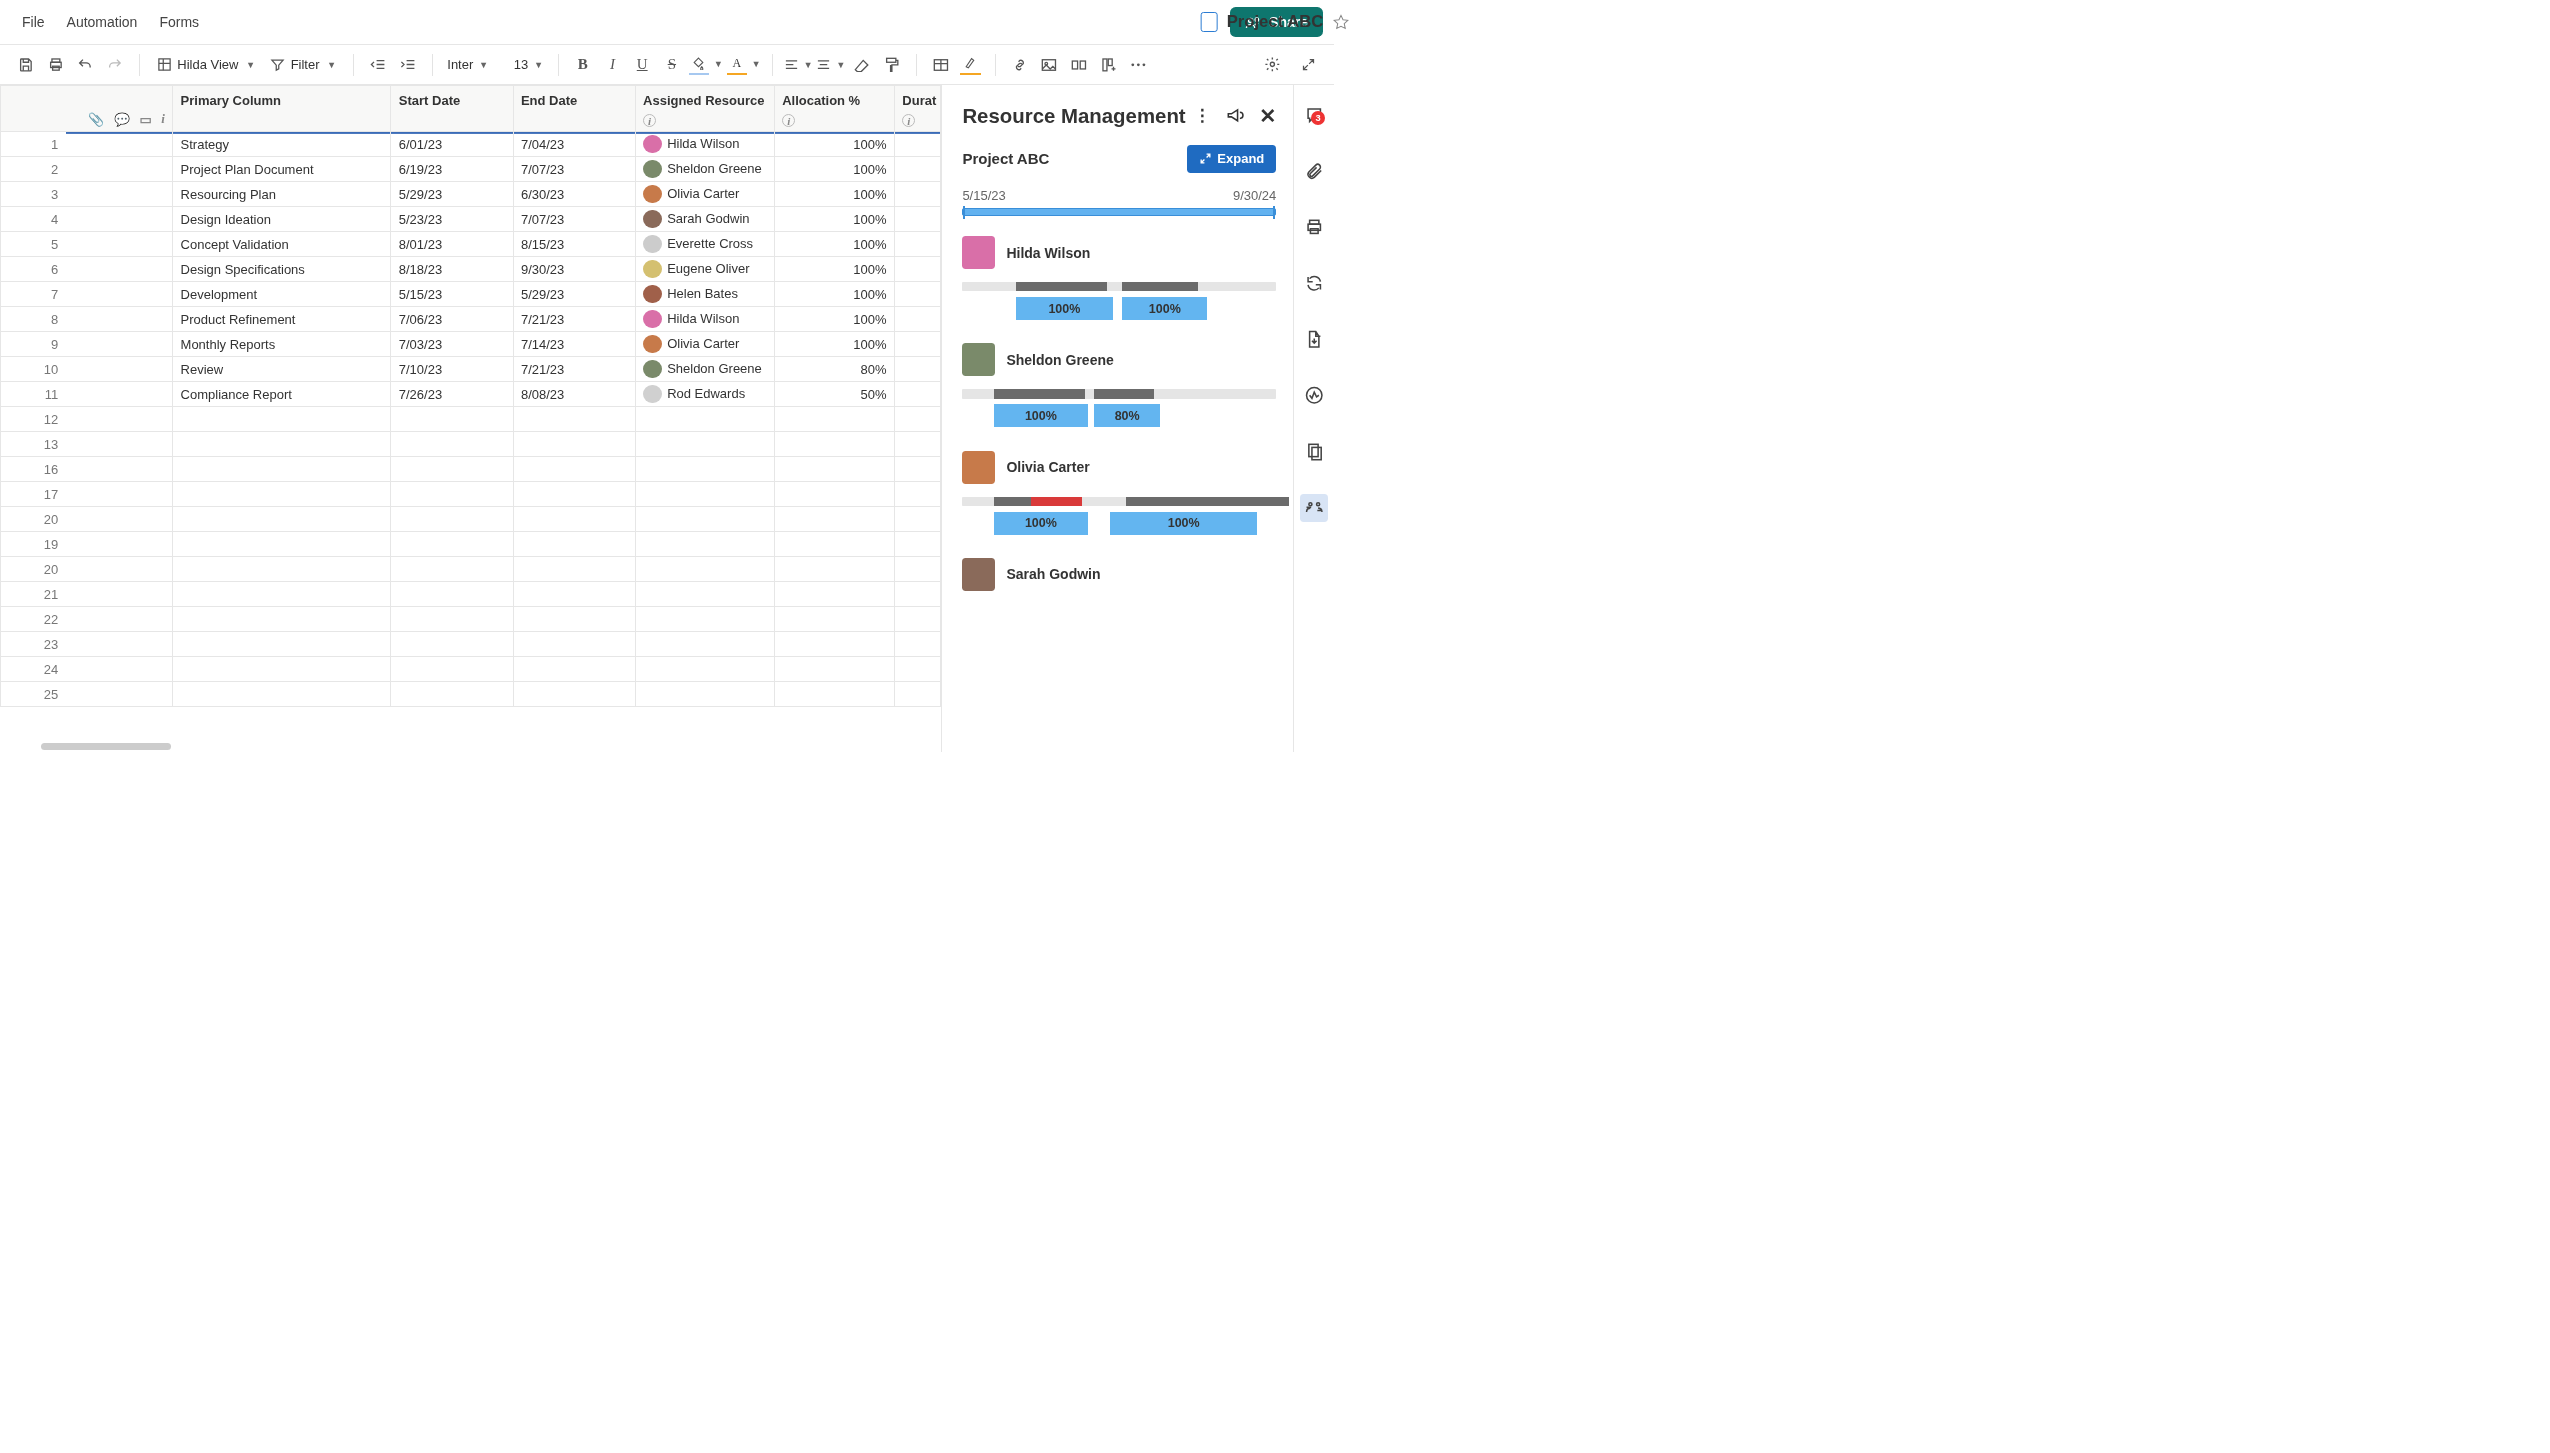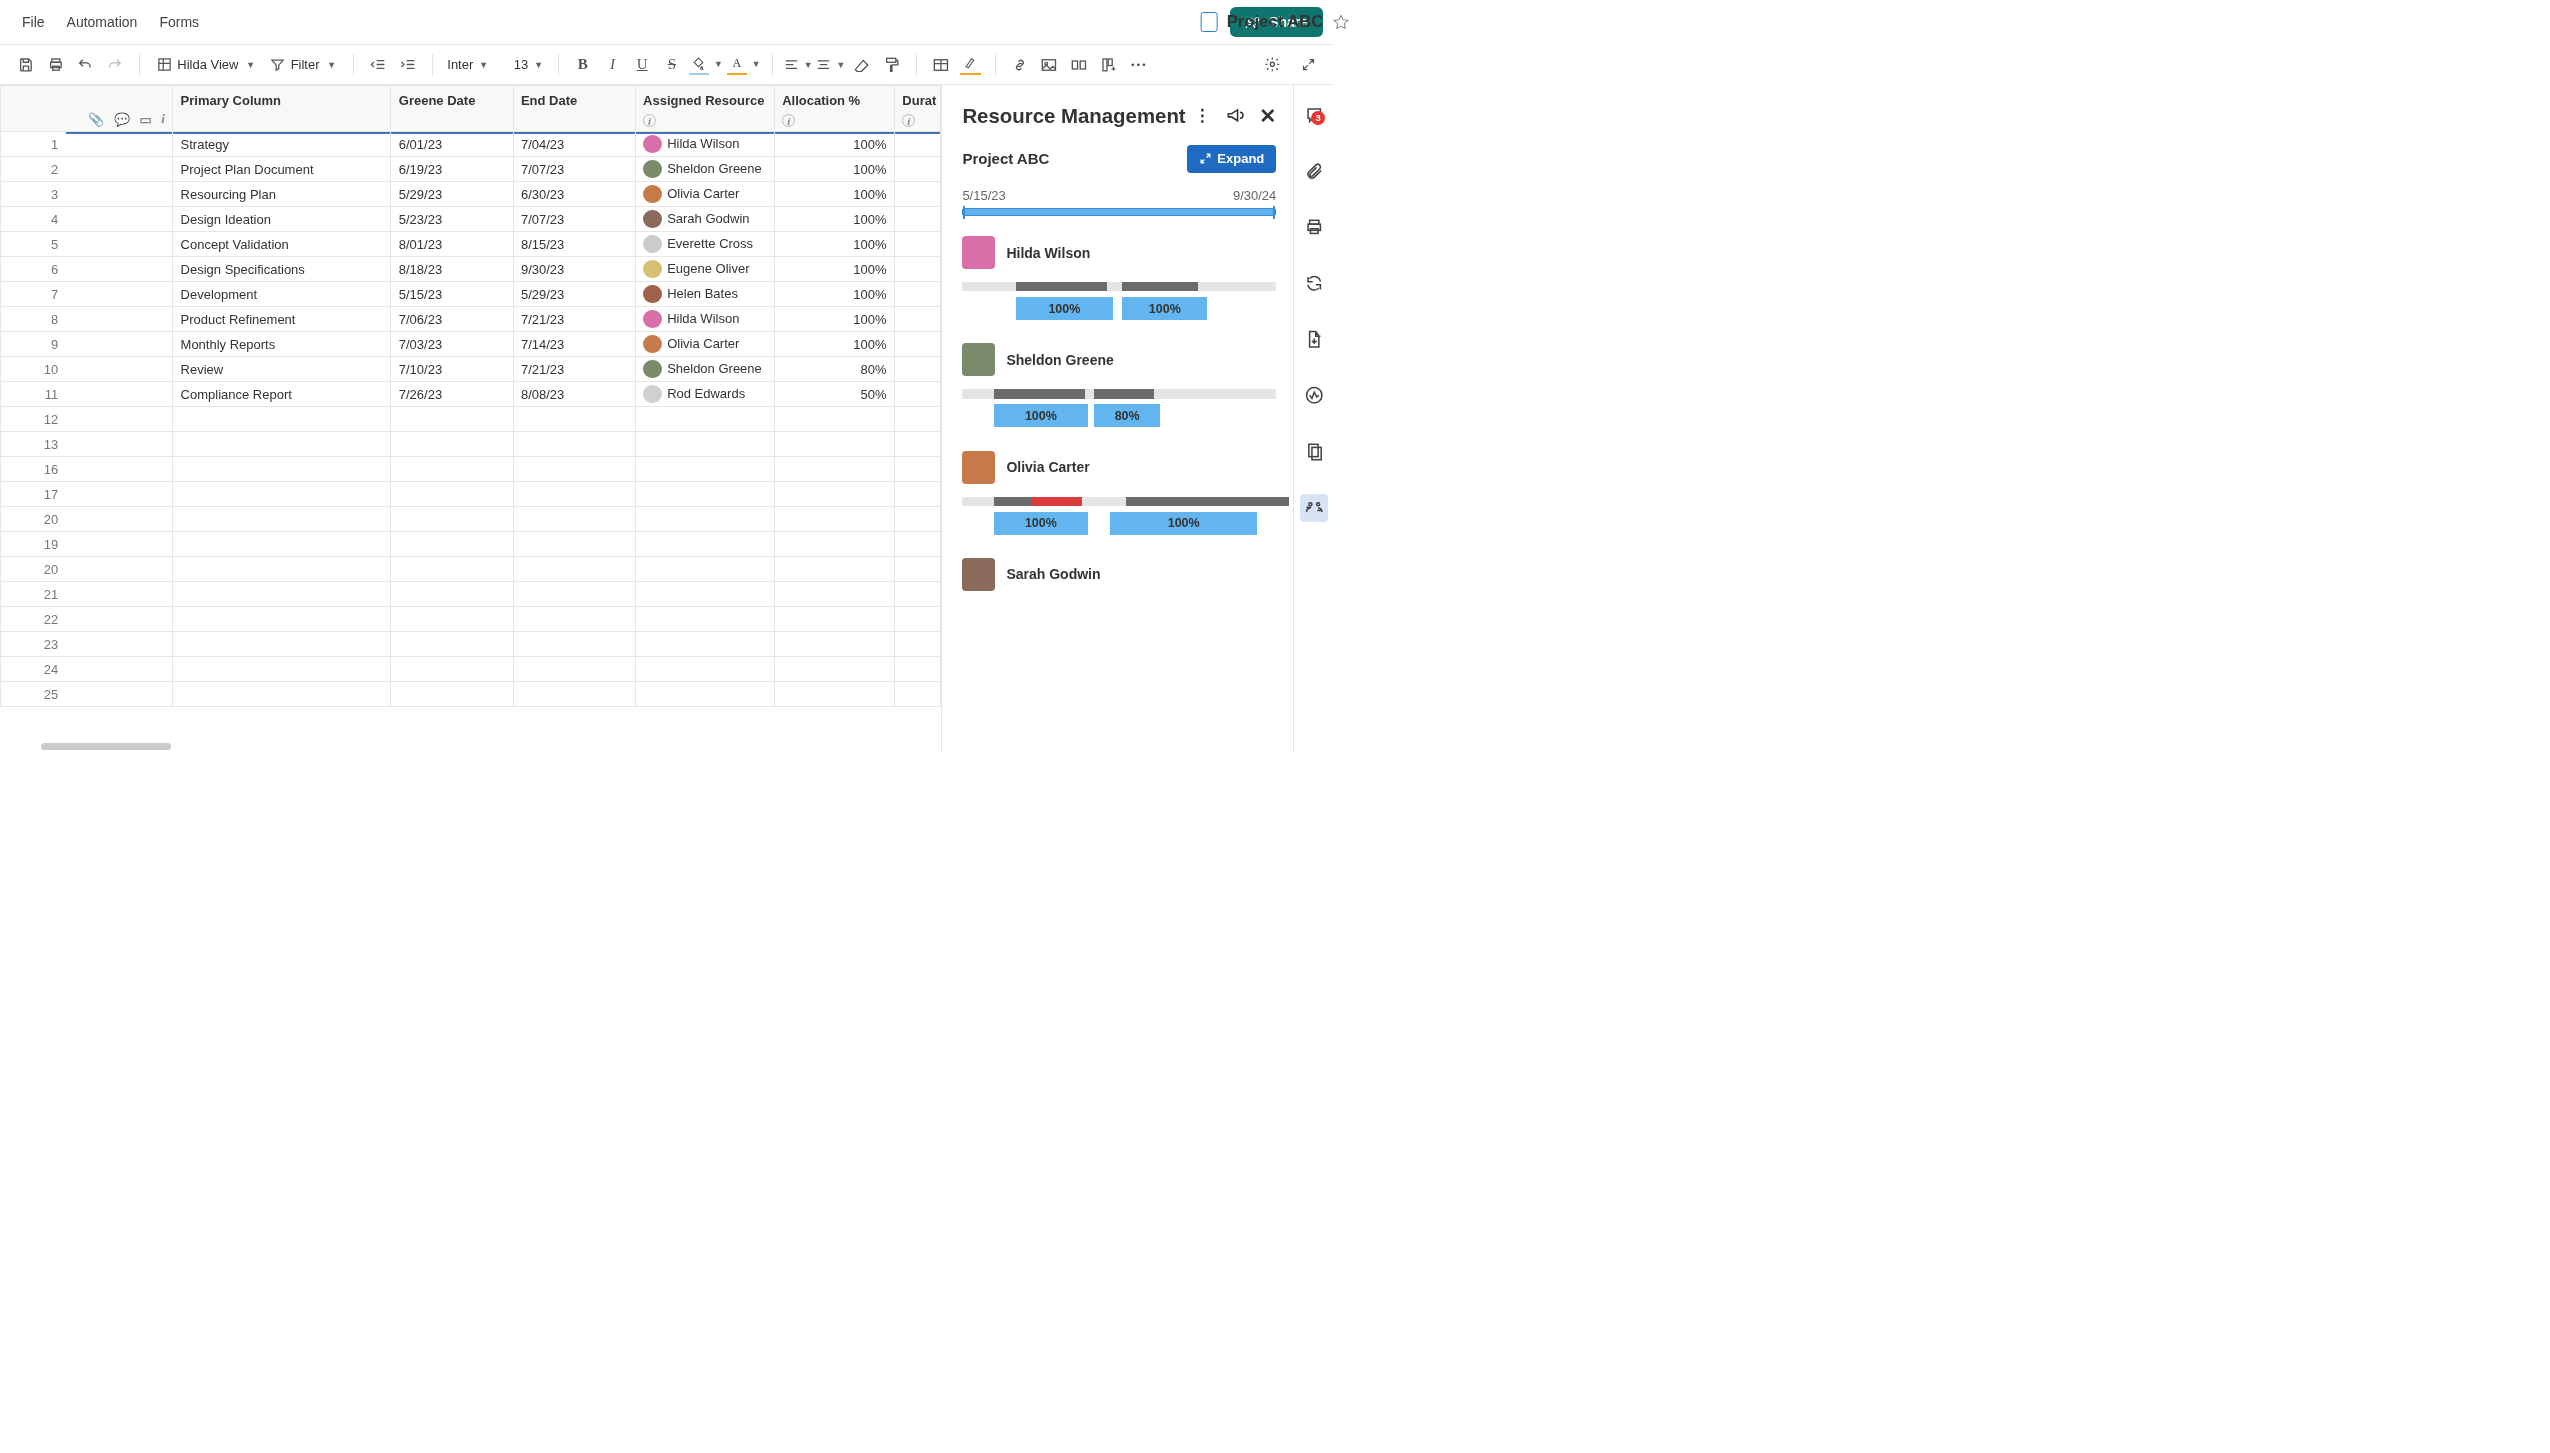--- a/index.html
+++ b/index.html
@@ -282,21 +282,21 @@
             <th class="rownum" style="border-right:none;"></th>
             <th class="meta-col" style="border-left:none;">
                 <div class="meta-icons">
               <span>📎</span>
               <span>💬</span>
               <span>▭</span>
               <span style="font-style:italic;font-family:serif">i</span>
             </div>
               </th>
             <th>Primary Column</th>
-            <th>Greene Date</th>
+            <th>Start Date</th>
             <th>End Date</th>
             <th class="col-assigned"><span>Assigned Resource</span><span class="info-circ">i</span></th>
             <th class="col-alloc"><span>Allocation %</span><span class="info-circ">i</span></th>
             <th class="col-dur"><span>Durat</span><span class="info-circ">i</span></th>
           </tr>
         </thead>
         <tbody id="grid-body">
             <tr>
     <td class="rownum" style="border-right:none">1</td>
     <td style="border-left:none"></td>

